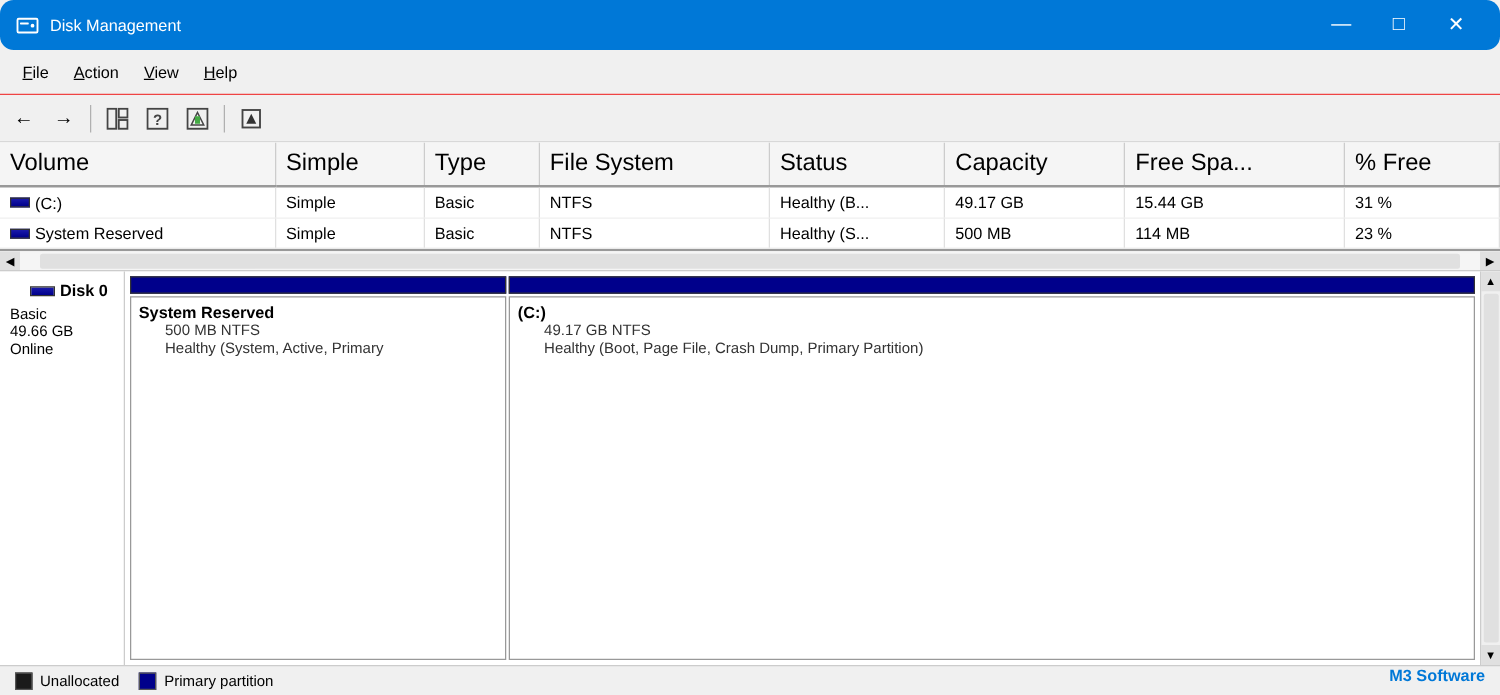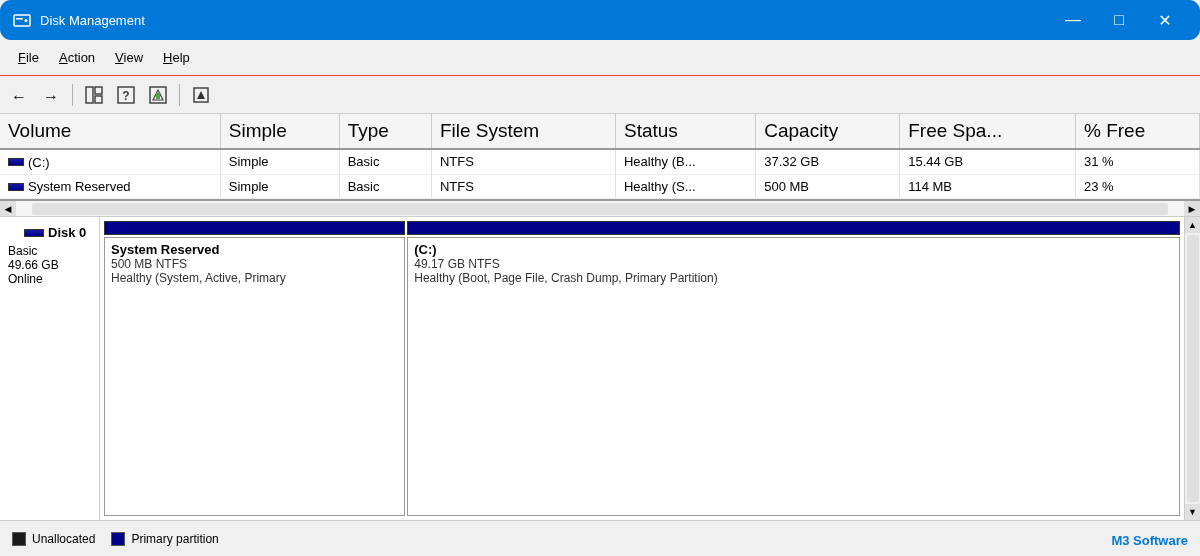--- a/index.html
+++ b/index.html
@@ -244,20 +244,21 @@
       background: white;
       overflow: hidden;
     }
     .partition-name {
       font-weight: bold;
       font-size: 13px;
     }
     .partition-detail {
       font-size: 12px;
       color: #333;
+      margin-left: 21px;
     }
 
     
     .scrollbar-right {
       width: 16px;
       background: #f0f0f0;
       border-left: 1px solid #ccc;
       display: flex;
       flex-direction: column;
       align-items: center;
@@ -275,21 +276,21 @@
     .scrollbar-right-track {
       flex: 1;
       width: 12px;
       background: #e0e0e0;
       margin: 2px 2px;
       border-radius: 2px;
     }
 
     
     .footer {
-      height: 36px;
+      height: 24px;
       background: #f0f0f0;
       border-top: 1px solid #ccc;
       display: flex;
       align-items: center;
       padding: 0 12px;
       gap: 16px;
       font-size: 12px;
     }
     .legend-item {
       display: flex;
@@ -398,21 +399,21 @@
           <td>
             <span class="disk-icon-c">
               <span class="disk-stripe"></span>
               <span>(C:)</span>
             </span>
           </td>
           <td>Simple</td>
           <td>Basic</td>
           <td>NTFS</td>
           <td>Healthy (B...</td>
-          <td>37.32 GB</td>
+          <td>49.17 GB</td>
           <td>15.44 GB</td>
           <td>31 %</td>
         </tr>
         <tr>
           <td>
             <span class="disk-icon-c">
               <span class="disk-stripe"></span>
               <span>System Reserved</span>
             </span>
           </td>

